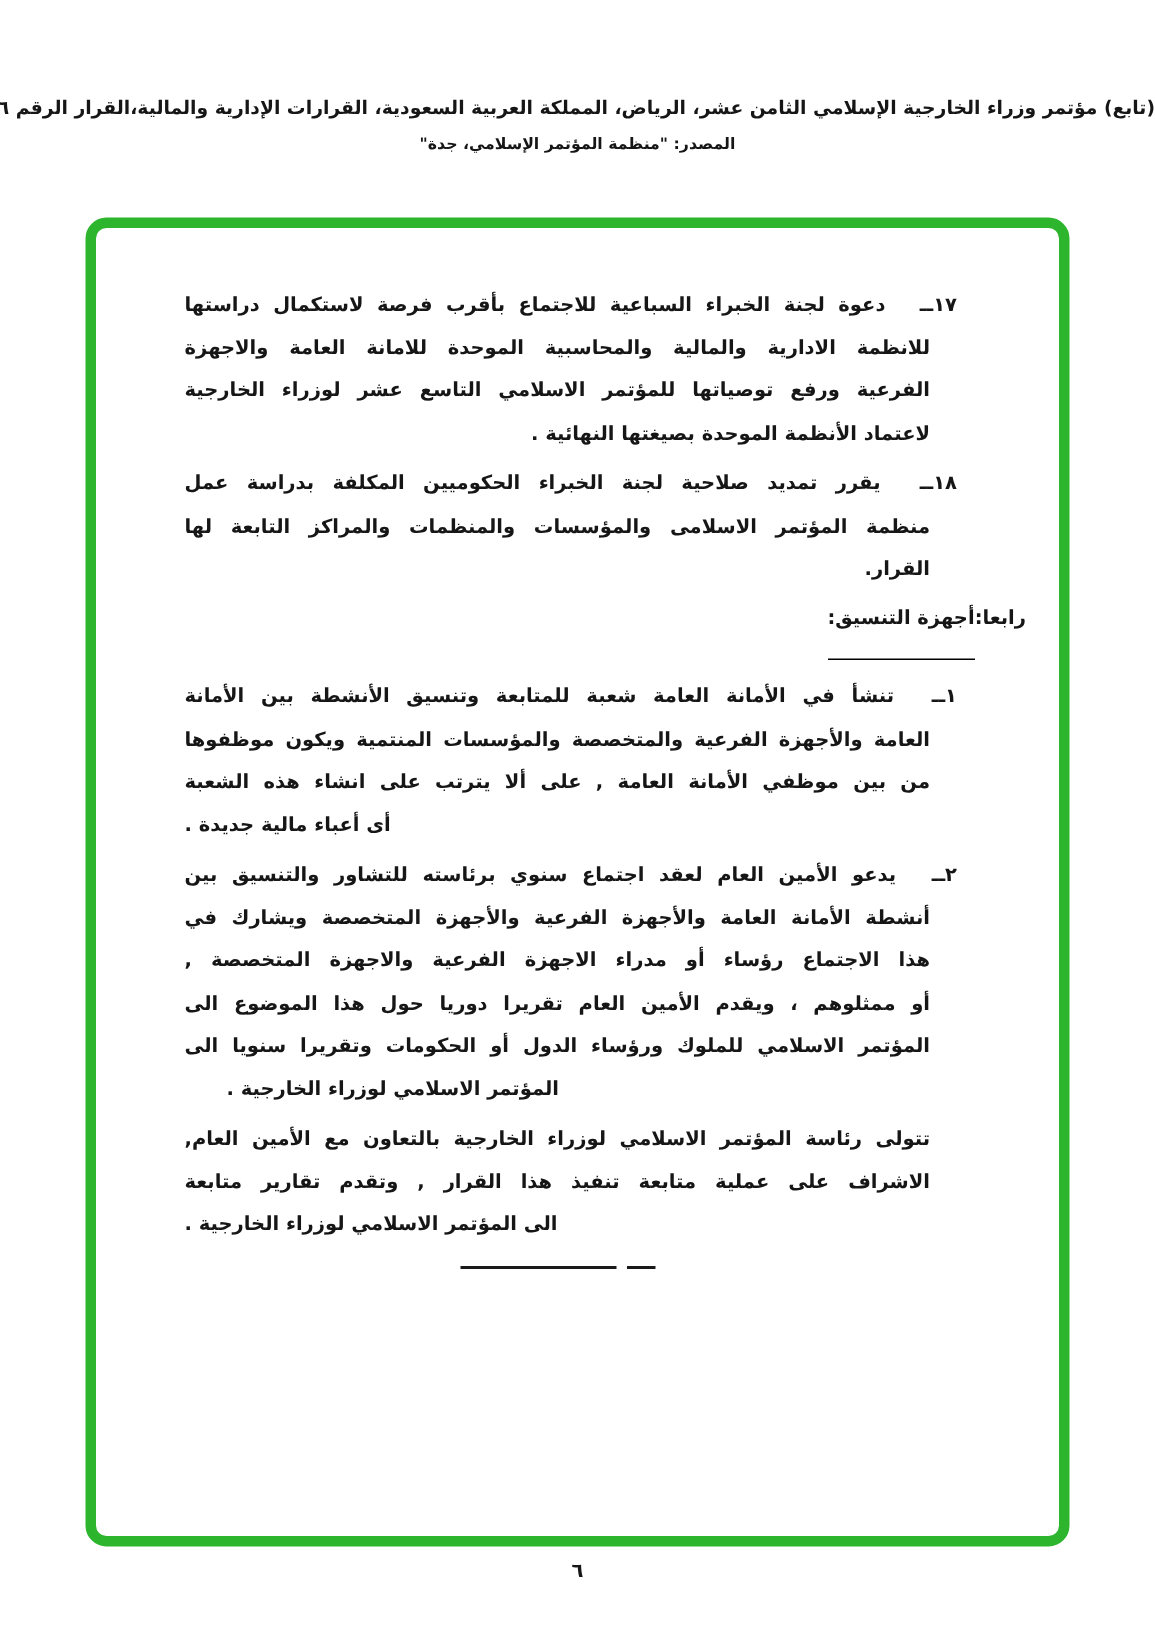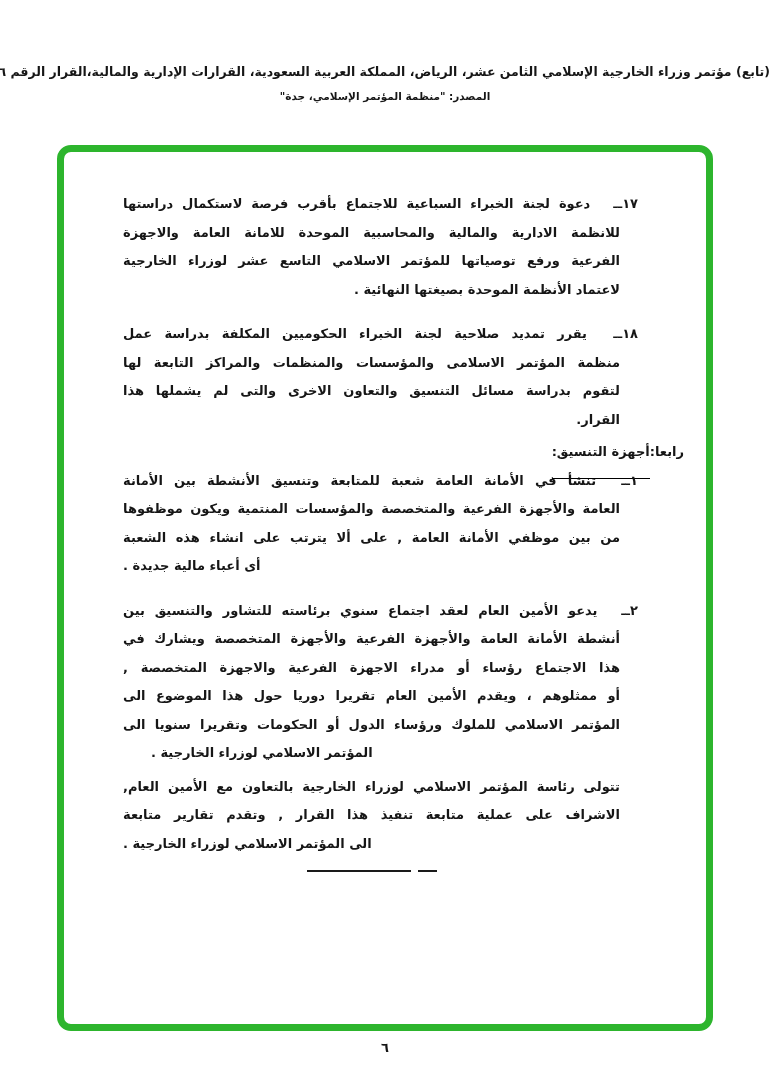--- a/index.html
+++ b/index.html
@@ -21,22 +21,22 @@
   .line{height:28.5px;line-height:28.5px;white-space:normal;}
   .j{text-align:justify;text-align-last:justify;-moz-text-align-last:justify;}
   .c{}
   .l{text-align:left;}
   .ind{padding-left:28px;}
   .num{margin-left:14px;margin-right:-18px;}
 
   .heading{line-height:28.5px;height:28.5px;direction:rtl;text-align:right;margin-right:-64px;}
   .u{border-bottom:1.5px solid #000;padding-bottom:19px;}
 
-  .mt16{margin-top:16px;}
-  .mt9{margin-top:0;}
+  .mt16{margin-top:5px;}
+  .mt9{margin-top:24px;}
   .mt4{margin-top:4px;}
   .mt5{margin-top:5px;}
 
   .sep{margin-top:12px;display:flex;justify-content:center;align-items:center;gap:7px;direction:ltr;}
   .sep i{display:block;height:2px;background:#1a1a1a;}
   .sep .a{width:104px;}
   .sep .b{width:19px;}
 
   .pagenum{position:absolute;top:1040px;left:0;right:0;text-align:center;
            font-size:13px;font-weight:700;direction:rtl;}
@@ -58,21 +58,20 @@
     <div>
       <div class="line j"><span class="num">١٧ــ</span> <span>دعوة لجنة الخبراء السباعية للاجتماع بأقرب فرصة لاستكمال دراستها</span></div>
       <div class="line j">للانظمة الادارية والمالية والمحاسبية الموحدة للامانة العامة والاجهزة</div>
       <div class="line j">الفرعية ورفع توصياتها للمؤتمر الاسلامي التاسع عشر لوزراء الخارجية</div>
       <div class="line c">لاعتماد الأنظمة الموحدة بصيغتها النهائية .</div>
     </div>
 
     <div class="mt16">
       <div class="line j"><span class="num">١٨ــ</span> <span>يقرر تمديد صلاحية لجنة الخبراء الحكوميين المكلفة بدراسة عمل</span></div>
       <div class="line j">منظمة المؤتمر الاسلامى والمؤسسات والمنظمات والمراكز التابعة لها</div>
-      <div class="line j">لتقوم بدراسة مسائل التنسيق والتعاون الاخرى والتى لم يشملها هذا</div>
       <div class="line c">القرار.</div>
     </div>
 
     <div class="heading mt4">
       <span>رابعا:</span><span class="u">أجهزة التنسيق:</span>
     </div>
 
     <div class="mt9">
       <div class="line j"><span class="num">١ــ</span> <span>تنشأ في الأمانة العامة شعبة للمتابعة وتنسيق الأنشطة بين الأمانة</span></div>
       <div class="line j">العامة والأجهزة الفرعية والمتخصصة والمؤسسات المنتمية ويكون موظفوها</div>

